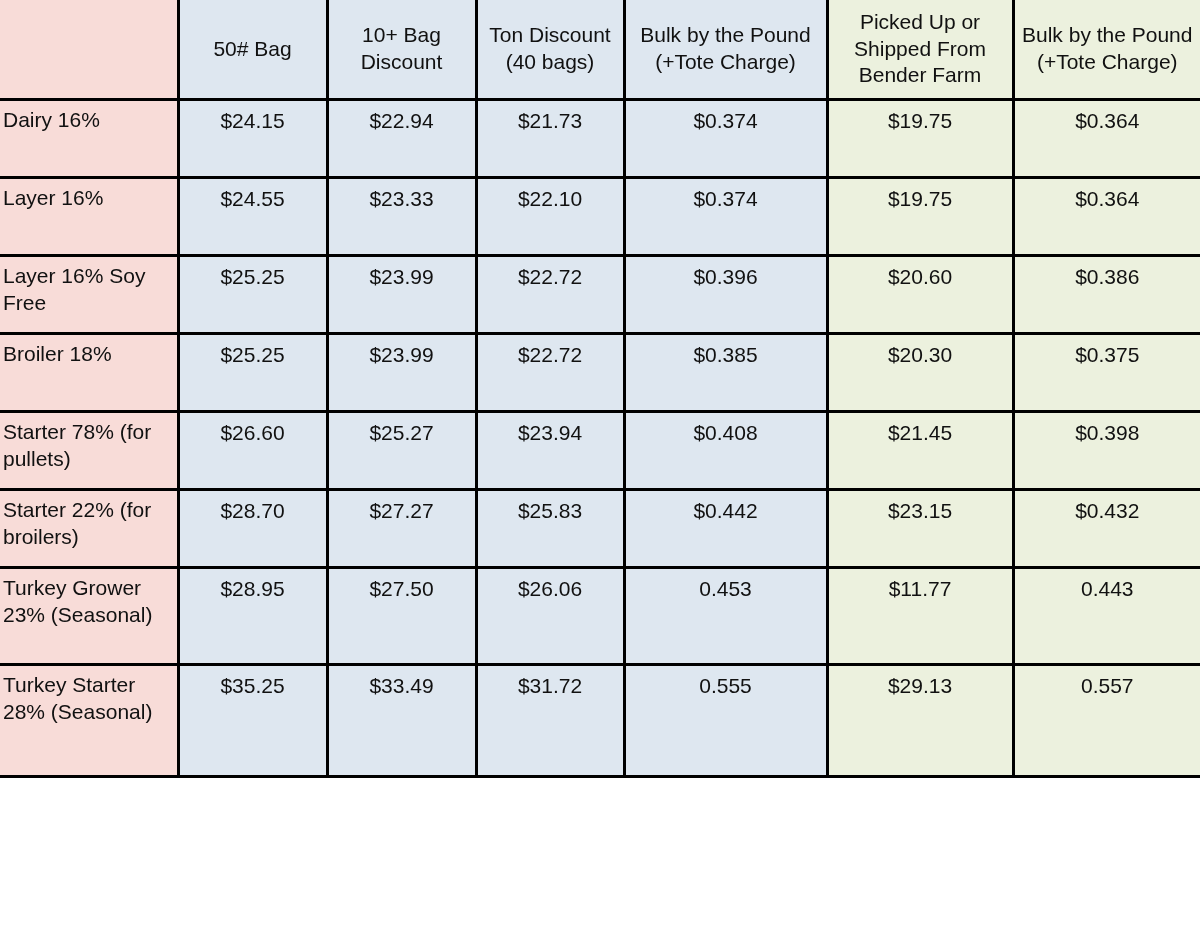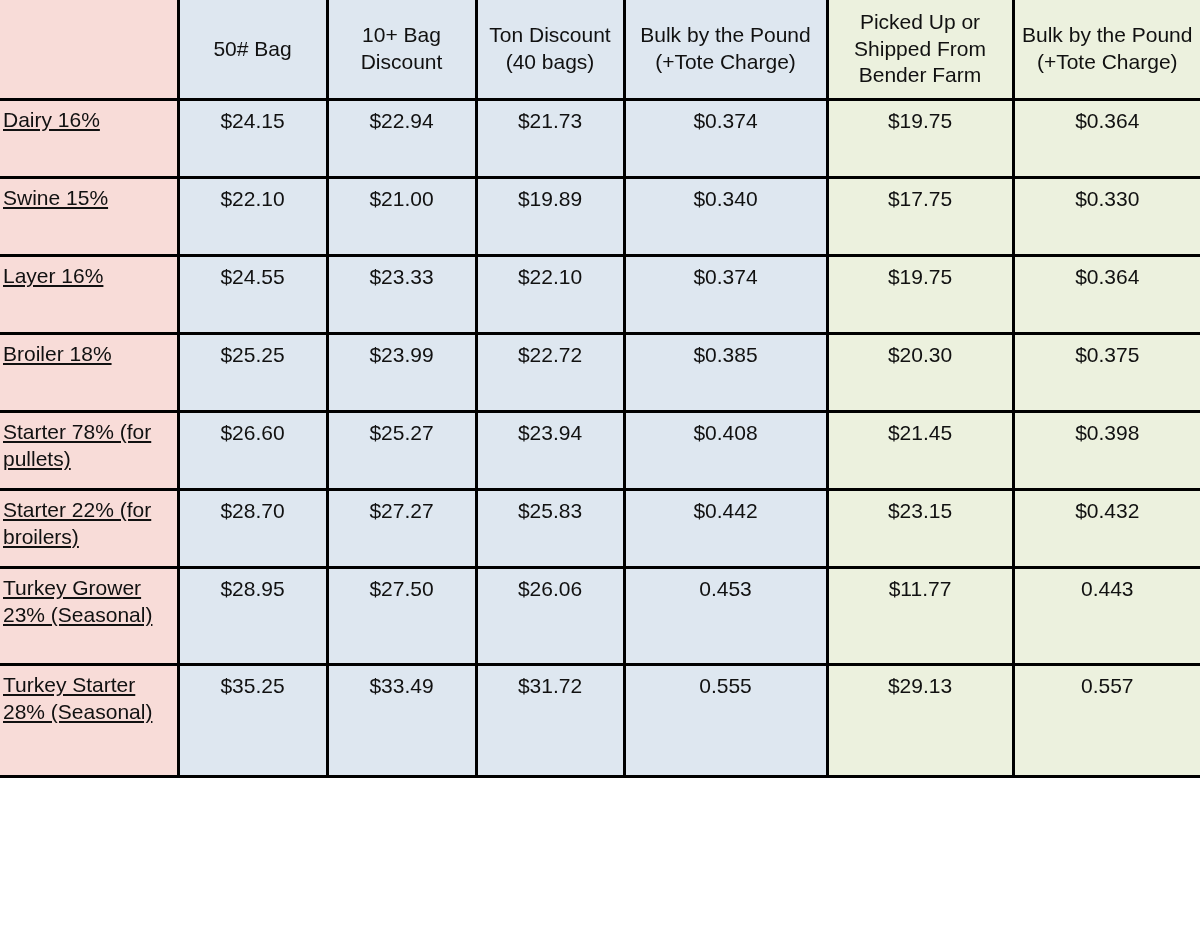--- a/index.html
+++ b/index.html
@@ -47,21 +47,20 @@
   tbody td {
     vertical-align: top;
     text-align: center;
     padding-top: 7px;
   }
   tbody td.row-label {
     text-align: left;
     padding-left: 3px;
     padding-right: 2px;
     padding-top: 6px;
-    text-decoration: underline;
   }
   .bg-label { background: #f8dcd8; }
   .bg-blue  { background: #dee7f0; }
   .bg-green { background: #ecf1de; }
 </style>
 </head>
 <body>
 
 <div id="price-table-wrap">
   <table>
@@ -89,36 +88,36 @@
         <tr>
           <td class="row-label bg-label">Dairy 16%</td>
           <td class="bg-blue">$24.15</td>
           <td class="bg-blue">$22.94</td>
           <td class="bg-blue">$21.73</td>
           <td class="bg-blue">$0.374</td>
           <td class="bg-green">$19.75</td>
           <td class="bg-green">$0.364</td>
         </tr>
         <tr>
-          <td class="row-label bg-label">Swine 15%</td>
-          <td class="bg-blue">$22.10</td>
-          <td class="bg-blue">$21.00</td>
-          <td class="bg-blue">$19.89</td>
-          <td class="bg-blue">$0.340</td>
-          <td class="bg-green">$17.75</td>
-          <td class="bg-green">$0.330</td>
-        </tr>
-        <tr>
           <td class="row-label bg-label">Layer 16%</td>
           <td class="bg-blue">$24.55</td>
           <td class="bg-blue">$23.33</td>
           <td class="bg-blue">$22.10</td>
           <td class="bg-blue">$0.374</td>
           <td class="bg-green">$19.75</td>
           <td class="bg-green">$0.364</td>
+        </tr>
+        <tr>
+          <td class="row-label bg-label">Layer 16% Soy Free</td>
+          <td class="bg-blue">$25.25</td>
+          <td class="bg-blue">$23.99</td>
+          <td class="bg-blue">$22.72</td>
+          <td class="bg-blue">$0.396</td>
+          <td class="bg-green">$20.60</td>
+          <td class="bg-green">$0.386</td>
         </tr>
         <tr>
           <td class="row-label bg-label">Broiler 18%</td>
           <td class="bg-blue">$25.25</td>
           <td class="bg-blue">$23.99</td>
           <td class="bg-blue">$22.72</td>
           <td class="bg-blue">$0.385</td>
           <td class="bg-green">$20.30</td>
           <td class="bg-green">$0.375</td>
         </tr>

